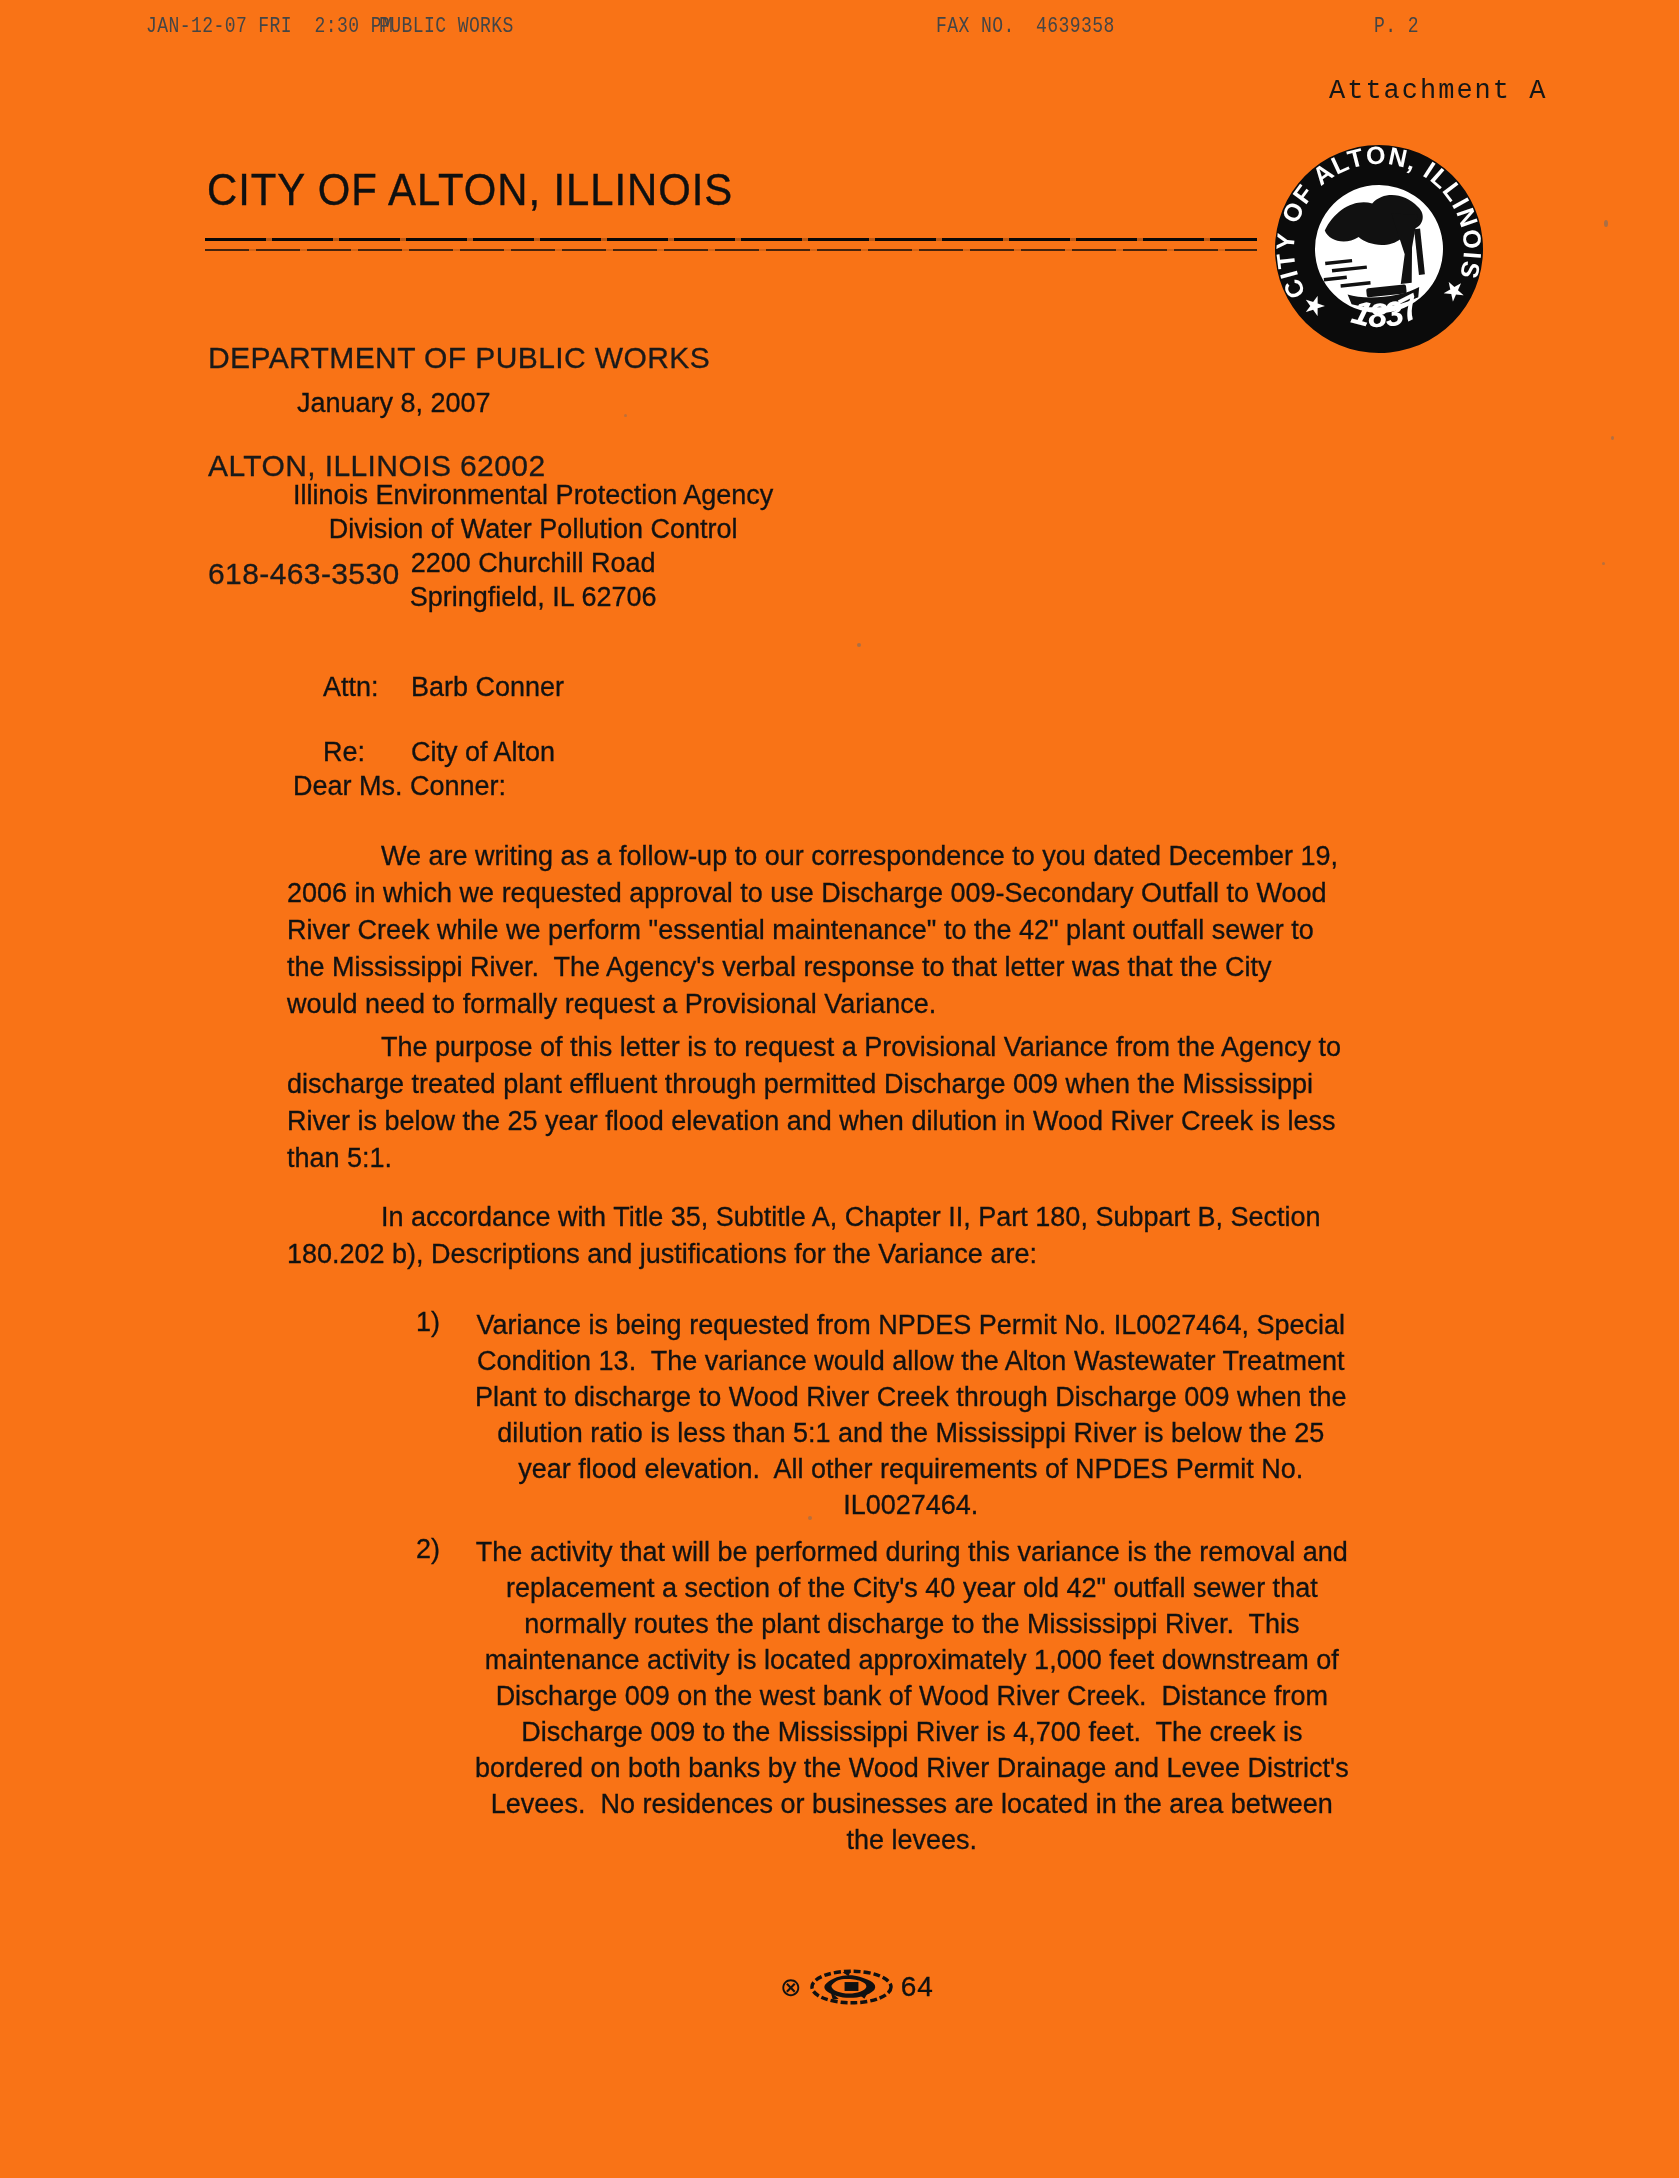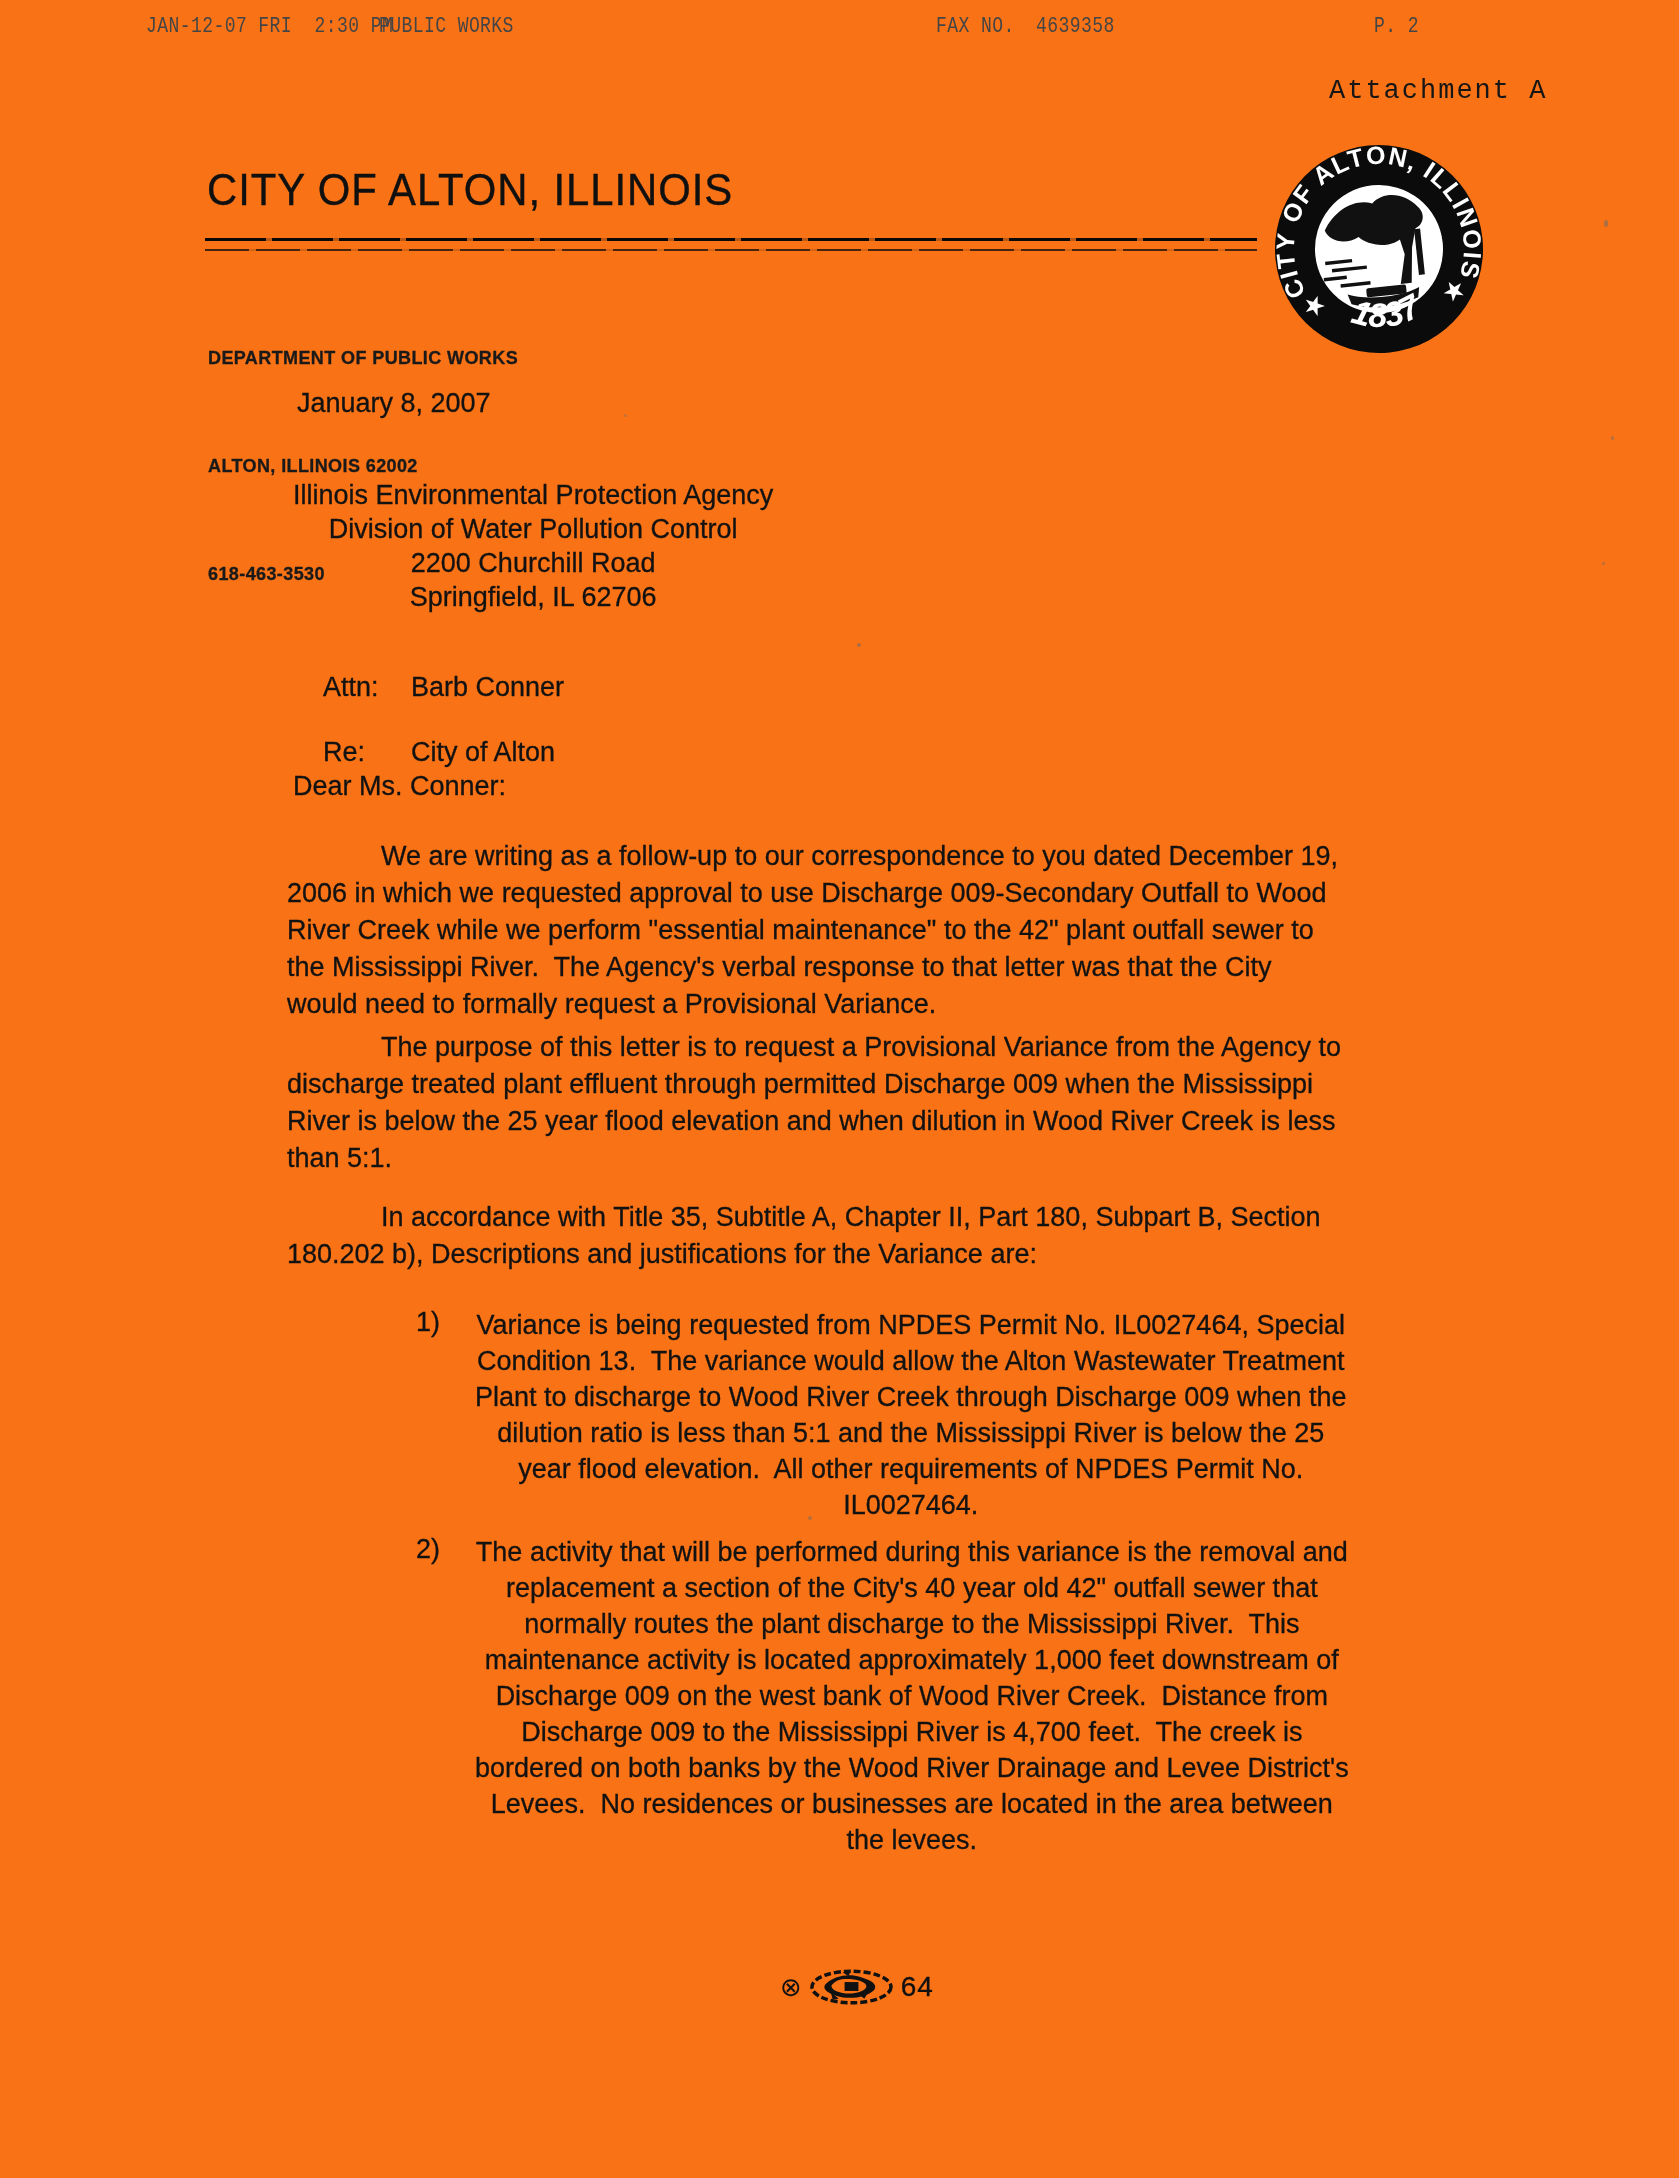--- a/index.html
+++ b/index.html
@@ -63,26 +63,25 @@
     top: 238px; height: 3px;
     background: repeating-linear-gradient(90deg, #090909 0 61px, rgba(9,9,9,0.25) 61px 67px);
   }
   .rule2 {
     top: 249px; height: 2px;
     background: repeating-linear-gradient(90deg, rgba(9,9,9,0.75) 0 44px, rgba(9,9,9,0.15) 44px 51px);
   }
   .lh-block {
     position: absolute;
     left: 208px; top: 268px;
-    font-size: 18px;
+    font-size: 30px;
     line-height: 36px;
     letter-spacing: 0.4px;
     color: #1a1a1a;
     white-space: pre;
-    font-weight: bold;
     -webkit-text-stroke: 0.3px #1a1a1a;
   }
 
   
   .seal {
     position: absolute;
     left: 1269px; top: 139px;
     width: 220px; height: 220px;
     transform: rotate(-6deg);
   }

